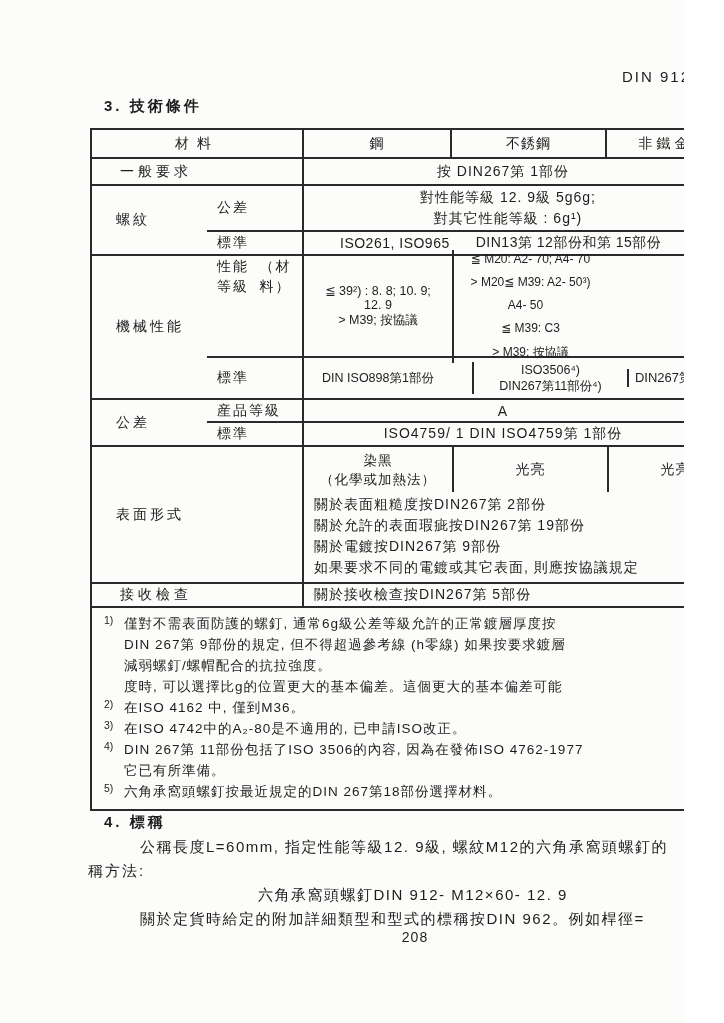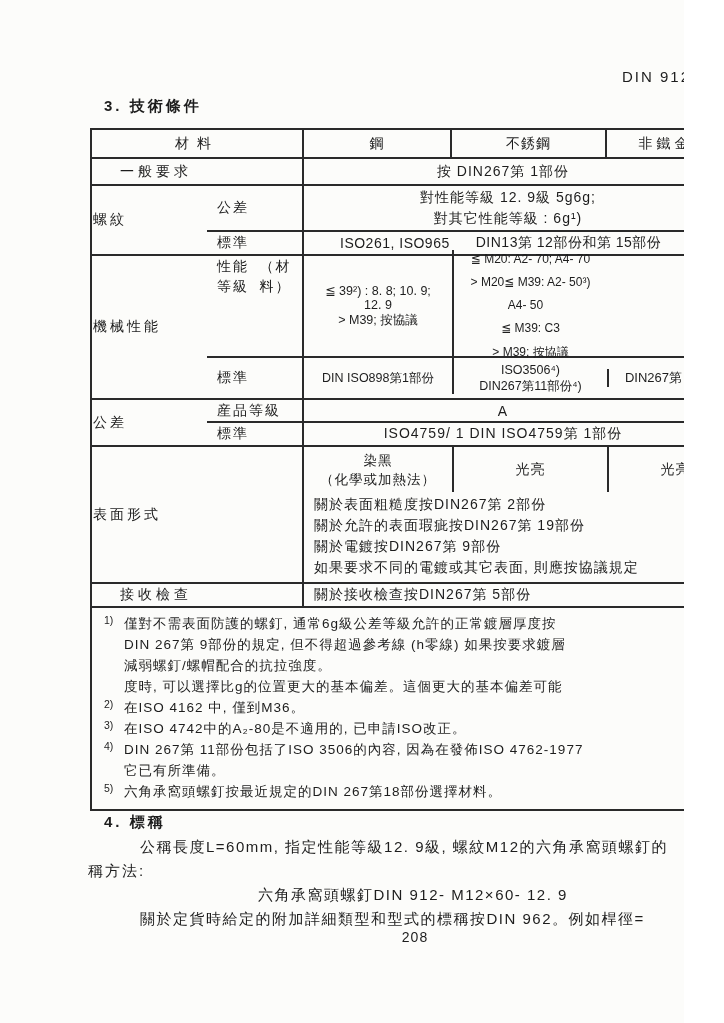--- a/index.html
+++ b/index.html
@@ -36,21 +36,21 @@
   .hc1{width:210px;letter-spacing:8px;text-align:center;}
   .hc2{width:148px;}
   .hc3{width:155px;}
   .hc4{flex:1;letter-spacing:4px;}
   
   .grow{height:25px;}
   .gl{width:210px;padding-left:28px;letter-spacing:4px;}
   .gv{flex:1;padding-right:40px;}
   
   .sect{display:flex;border-bottom:2px solid #2a2a2a;}
-  .cat{width:115px;display:flex;align-items:center;padding-left:1px;letter-spacing:3px;box-sizing:border-box;}
+  .cat{width:115px;display:flex;align-items:center;padding-left:24px;letter-spacing:3px;box-sizing:border-box;}
   .sbody{flex:1;display:flex;flex-direction:column;}
   .subrow{display:flex;border-bottom:2px solid #2a2a2a;}
   .subrow:last-child{border-bottom:none;}
   .sublabel{width:95px;display:flex;align-items:center;padding-left:10px;letter-spacing:2px;box-sizing:border-box;}
   .scontent{flex:1;display:flex;align-items:center;justify-content:center;box-sizing:border-box;}
   .col{flex-direction:column;}
   
   .tolrow{height:44px;}
   .stdrow{height:22px;}
   .tollines{line-height:21px;text-align:center;padding-right:30px;}
@@ -59,21 +59,21 @@
   .perfrow{height:100px;}
   .mstd{height:40px;}
   .pcell1{width:148px;font-size:12.5px;letter-spacing:0;display:flex;flex-direction:column;justify-content:space-around;padding:6px 2px;text-align:center;}
   .pcell2{width:155px;font-size:12px;letter-spacing:0;display:flex;flex-direction:column;justify-content:center;padding:2px 3px;gap:9px;}
   .pcell3{flex:1;}
   .ssl{text-align:left;white-space:nowrap;}
   .ssr{text-align:right;padding-right:10px;}
   .ssc{text-align:center;}
   .mslbl2{display:flex;flex-direction:row;align-items:flex-start;justify-content:center;line-height:20px;}
   .mstdc1{width:148px;font-size:12.5px;letter-spacing:0;white-space:nowrap;}
-  .mstdc2{width:155px;font-size:12.5px;letter-spacing:0;flex-direction:column;line-height:16px;}
+  .mstdc2{width:155px;font-size:12.5px;letter-spacing:0;flex-direction:column;line-height:16px;margin-left:20px;}
   .mstdc3{flex:1;font-size:13px;letter-spacing:0;white-space:nowrap;}
   
   .tgrow{height:21px;}
   .tsrow{height:22px;}
   .tols{padding-right:40px;letter-spacing:1px;}
   
   .surfsect .cat{width:210px;}
   .surftop{display:flex;height:45px;}
   .surfc1{width:148px;font-size:13.5px;letter-spacing:1px;flex-direction:column;line-height:19px;}
   .surfc2{width:155px;}

